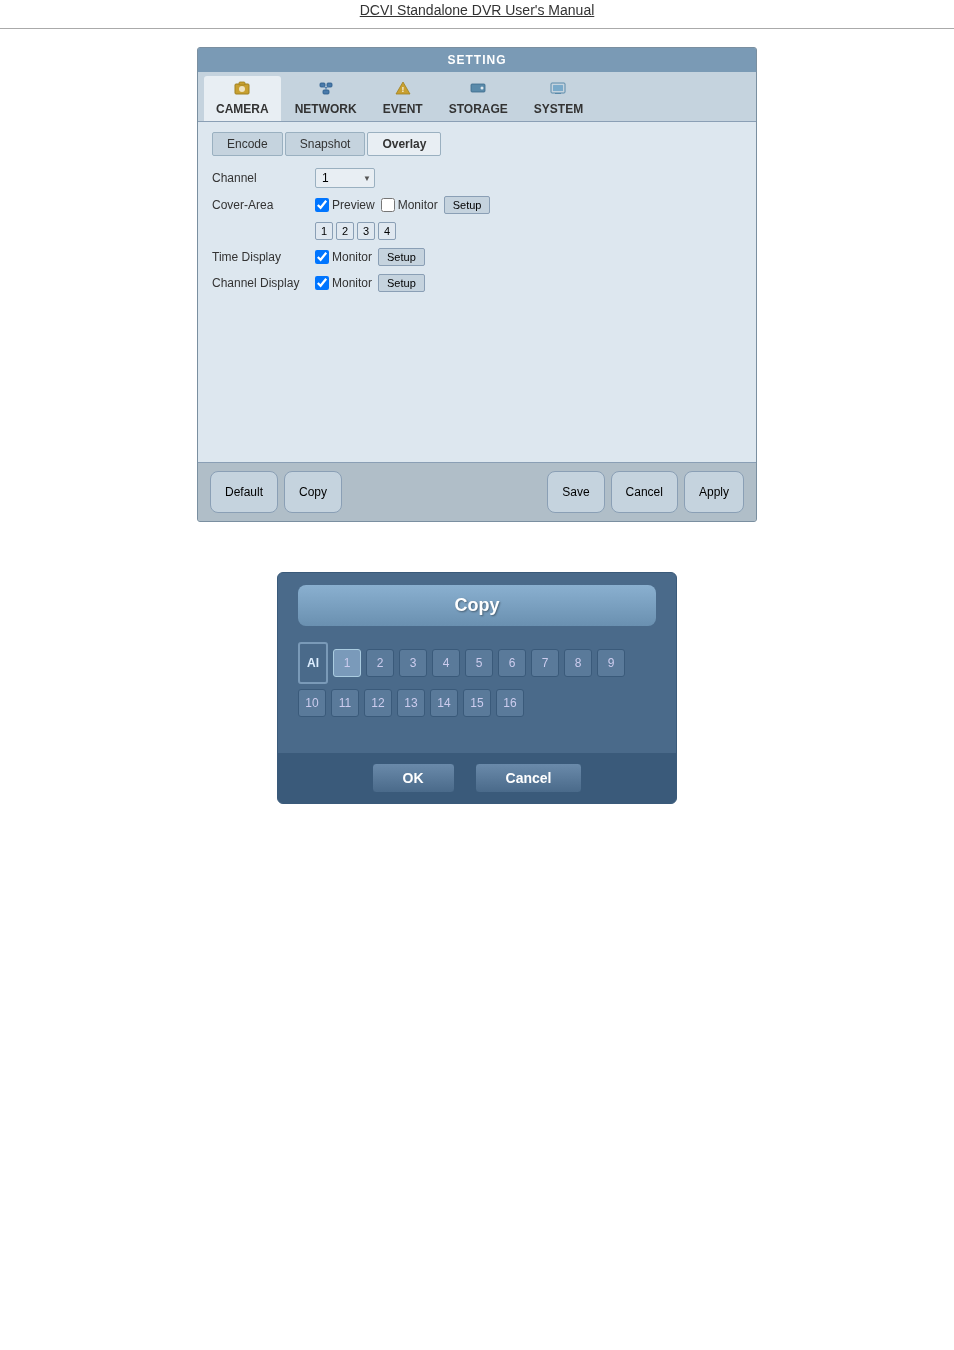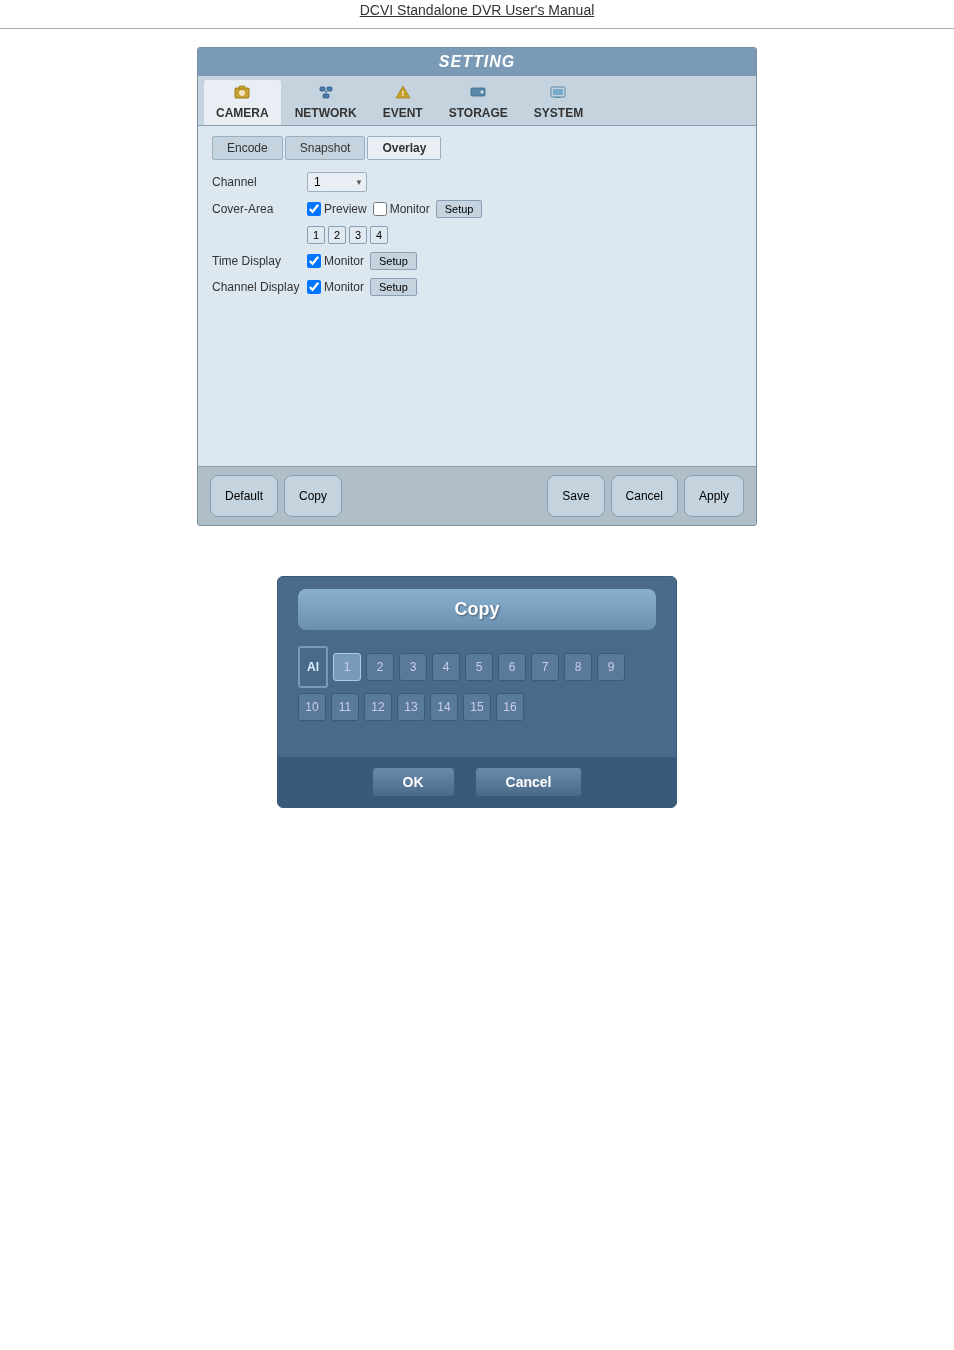--- a/index.html
+++ b/index.html
@@ -29,25 +29,24 @@
       background: #b0bec8;
       border: 1px solid #7a8fa0;
       border-radius: 3px;
       overflow: hidden;
     }
 
     .setting-title-bar {
       background: #7a9ab5;
       text-align: center;
       padding: 5px 0;
-      font-size: 16px;
+      font-size: 12px;
       font-weight: bold;
       color: #fff;
       letter-spacing: 1px;
-      font-style: italic;
     }
 
     
     .top-nav {
       display: flex;
       background: #c5d3de;
       border-bottom: 1px solid #8a9fb5;
       padding: 4px 6px 0 6px;
       gap: 2px;
     }
@@ -120,20 +119,21 @@
     .sub-tab.active {
       background: #e8eef3;
       font-weight: bold;
     }
 
     
     .form-row {
       display: flex;
       align-items: center;
       margin-bottom: 8px;
+      gap: 8px;
     }
 
     .form-label {
       width: 95px;
       font-size: 12px;
       color: #333;
     }
 
     .form-control {
       display: flex;

